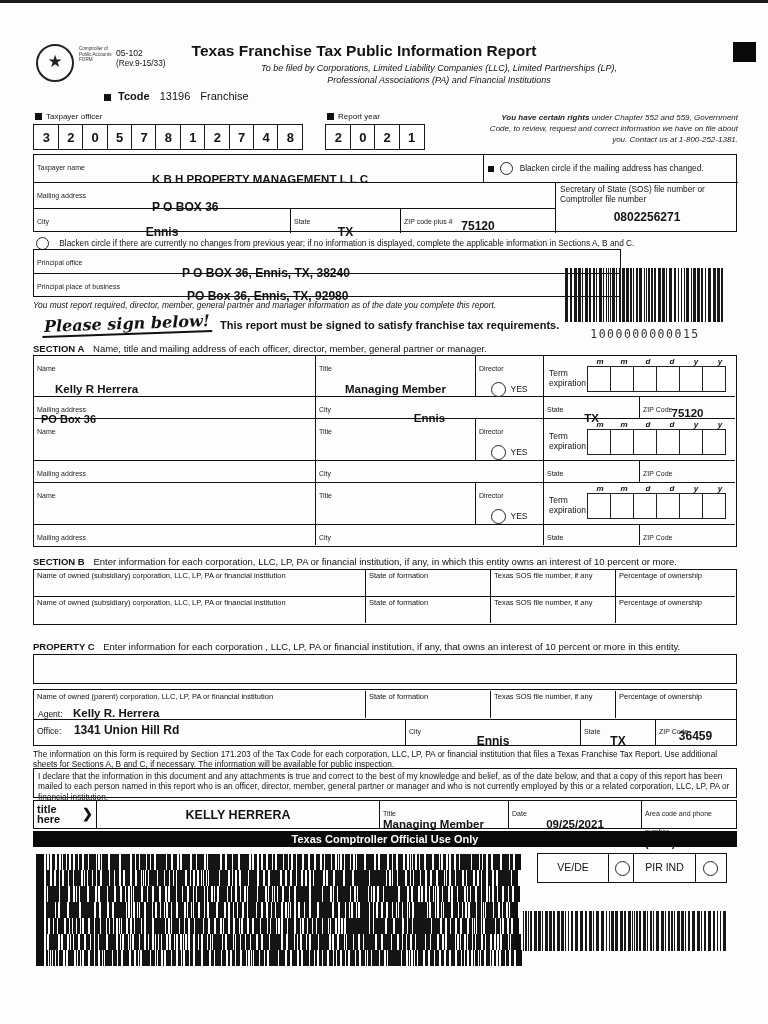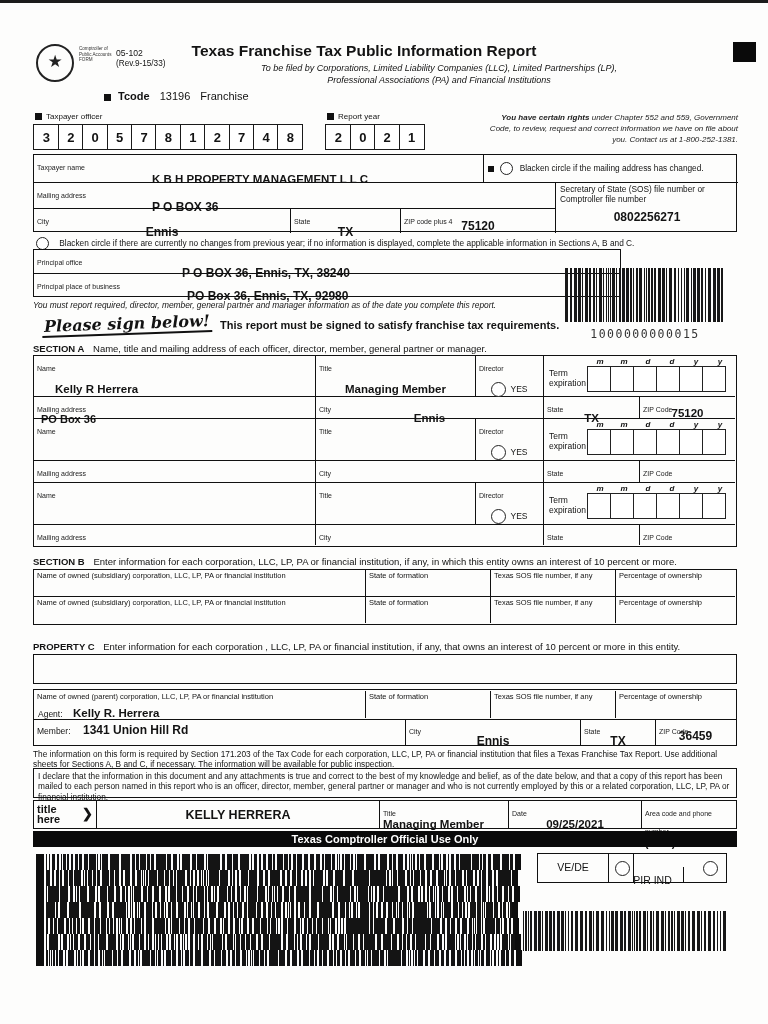--- a/index.html
+++ b/index.html
@@ -293,21 +293,21 @@
   </div>
 
   <div class="abs bx" style="left:33px;top:689px;width:704px;height:31px;">
     <div class="abs" style="left:4px;top:13px;">
       <span style="font-size:8.5px;">Agent:</span>
       <span class="b" style="font-size:11.5px;margin-left:6px;">Kelly R. Herrera</span>
     </div>
   </div>
   <div class="abs bx" style="left:33px;top:719px;width:704px;height:27px;border-top:none;">
     <div class="colcell" style="left:0;width:372px;">
-      <span style="font-size:8.5px;">Member:</span>
+      <span style="font-size:8.5px;">Office:</span>
       <span class="b" style="font-size:12px;margin-left:8px;">1341 Union Hill Rd</span>
     </div>
     <div class="colcell" style="left:372px;width:175px;">
       <span class="lbl">City</span>
       <div class="b" style="font-size:12px;text-align:center;margin-top:-4px;">Ennis</div>
     </div>
     <div class="colcell" style="left:547px;width:75px;">
       <span class="lbl">State</span>
       <div class="b" style="font-size:12px;text-align:center;margin-top:-4px;">TX</div>
     </div>
@@ -357,21 +357,21 @@
       <div style="height:14.285714285714286%;font-size:0;overflow:hidden;white-space:nowrap"><i style="display:inline-block;width:8px;height:100%;background:#0e0e0e;margin-right:2px"></i><i style="display:inline-block;width:1px;height:100%;background:#141414;margin-right:0px"></i><i style="display:inline-block;width:1px;height:100%;background:#141414;margin-right:1px"></i><i style="display:inline-block;width:1px;height:100%;background:#141414;margin-right:1px"></i><i style="display:inline-block;width:1px;height:100%;background:#141414;margin-right:1px"></i><i style="display:inline-block;width:2px;height:100%;background:#141414;margin-right:1px"></i><i style="display:inline-block;width:2px;height:100%;background:#141414;margin-right:1px"></i><i style="display:inline-block;width:4px;height:100%;background:#141414;margin-right:2px"></i><i style="display:inline-block;width:1px;height:100%;background:#141414;margin-right:2px"></i><i style="display:inline-block;width:4px;height:100%;background:#141414;margin-right:0px"></i><i style="display:inline-block;width:2px;height:100%;background:#141414;margin-right:2px"></i><i style="display:inline-block;width:1px;height:100%;background:#141414;margin-right:1px"></i><i style="display:inline-block;width:2px;height:100%;background:#141414;margin-right:1px"></i><i style="display:inline-block;width:1px;height:100%;background:#141414;margin-right:2px"></i><i style="display:inline-block;width:4px;height:100%;background:#141414;margin-right:2px"></i><i style="display:inline-block;width:1px;height:100%;background:#141414;margin-right:0px"></i><i style="display:inline-block;width:3px;height:100%;background:#141414;margin-right:1px"></i><i style="display:inline-block;width:3px;height:100%;background:#141414;margin-right:2px"></i><i style="display:inline-block;width:2px;height:100%;background:#141414;margin-right:1px"></i><i style="display:inline-block;width:1px;height:100%;background:#141414;margin-right:1px"></i><i style="display:inline-block;width:2px;height:100%;background:#141414;margin-right:0px"></i><i style="display:inline-block;width:3px;height:100%;background:#141414;margin-right:0px"></i><i style="display:inline-block;width:2px;height:100%;background:#141414;margin-right:1px"></i><i style="display:inline-block;width:4px;height:100%;background:#141414;margin-right:1px"></i><i style="display:inline-block;width:3px;height:100%;background:#141414;margin-right:2px"></i><i style="display:inline-block;width:4px;height:100%;background:#141414;margin-right:0px"></i><i style="display:inline-block;width:1px;height:100%;background:#141414;margin-right:0px"></i><i style="display:inline-block;width:1px;height:100%;background:#141414;margin-right:2px"></i><i style="display:inline-block;width:3px;height:100%;background:#141414;margin-right:2px"></i><i style="display:inline-block;width:2px;height:100%;background:#141414;margin-right:1px"></i><i style="display:inline-block;width:1px;height:100%;background:#141414;margin-right:2px"></i><i style="display:inline-block;width:4px;height:100%;background:#141414;margin-right:0px"></i><i style="display:inline-block;width:1px;height:100%;background:#141414;margin-right:0px"></i><i style="display:inline-block;width:3px;height:100%;background:#141414;margin-right:1px"></i><i style="display:inline-block;width:2px;height:100%;background:#141414;margin-right:0px"></i><i style="display:inline-block;width:2px;height:100%;background:#141414;margin-right:1px"></i><i style="display:inline-block;width:1px;height:100%;background:#141414;margin-right:1px"></i><i style="display:inline-block;width:3px;height:100%;background:#141414;margin-right:2px"></i><i style="display:inline-block;width:1px;height:100%;background:#141414;margin-right:2px"></i><i style="display:inline-block;width:2px;height:100%;background:#141414;margin-right:0px"></i><i style="display:inline-block;width:3px;height:100%;background:#141414;margin-right:1px"></i><i style="display:inline-block;width:4px;height:100%;background:#141414;margin-right:2px"></i><i style="display:inline-block;width:3px;height:100%;background:#141414;margin-right:1px"></i><i style="display:inline-block;width:1px;height:100%;background:#141414;margin-right:2px"></i><i style="display:inline-block;width:4px;height:100%;background:#141414;margin-right:1px"></i><i style="display:inline-block;width:3px;height:100%;background:#141414;margin-right:2px"></i><i style="display:inline-block;width:3px;height:100%;background:#141414;margin-right:0px"></i><i style="display:inline-block;width:1px;height:100%;background:#141414;margin-right:0px"></i><i style="display:inline-block;width:2px;height:100%;background:#141414;margin-right:2px"></i><i style="display:inline-block;width:1px;height:100%;background:#141414;margin-right:0px"></i><i style="display:inline-block;width:4px;height:100%;background:#141414;margin-right:0px"></i><i style="display:inline-block;width:1px;height:100%;background:#141414;margin-right:2px"></i><i style="display:inline-block;width:3px;height:100%;background:#141414;margin-right:1px"></i><i style="display:inline-block;width:4px;height:100%;background:#141414;margin-right:0px"></i><i style="display:inline-block;width:2px;height:100%;background:#141414;margin-right:1px"></i><i style="display:inline-block;width:4px;height:100%;background:#141414;margin-right:2px"></i><i style="display:inline-block;width:2px;height:100%;background:#141414;margin-right:2px"></i><i style="display:inline-block;width:3px;height:100%;background:#141414;margin-right:1px"></i><i style="display:inline-block;width:4px;height:100%;background:#141414;margin-right:2px"></i><i style="display:inline-block;width:4px;height:100%;background:#141414;margin-right:1px"></i><i style="display:inline-block;width:1px;height:100%;background:#141414;margin-right:2px"></i><i style="display:inline-block;width:1px;height:100%;background:#141414;margin-right:1px"></i><i style="display:inline-block;width:1px;height:100%;background:#141414;margin-right:1px"></i><i style="display:inline-block;width:2px;height:100%;background:#141414;margin-right:0px"></i><i style="display:inline-block;width:3px;height:100%;background:#141414;margin-right:1px"></i><i style="display:inline-block;width:4px;height:100%;background:#141414;margin-right:1px"></i><i style="display:inline-block;width:2px;height:100%;background:#141414;margin-right:2px"></i><i style="display:inline-block;width:1px;height:100%;background:#141414;margin-right:0px"></i><i style="display:inline-block;width:4px;height:100%;background:#141414;margin-right:0px"></i><i style="display:inline-block;width:3px;height:100%;background:#141414;margin-right:0px"></i><i style="display:inline-block;width:1px;height:100%;background:#141414;margin-right:1px"></i><i style="display:inline-block;width:2px;height:100%;background:#141414;margin-right:0px"></i><i style="display:inline-block;width:4px;height:100%;background:#141414;margin-right:2px"></i><i style="display:inline-block;width:3px;height:100%;background:#141414;margin-right:2px"></i><i style="display:inline-block;width:1px;height:100%;background:#141414;margin-right:0px"></i><i style="display:inline-block;width:1px;height:100%;background:#141414;margin-right:0px"></i><i style="display:inline-block;width:1px;height:100%;background:#141414;margin-right:0px"></i><i style="display:inline-block;width:2px;height:100%;background:#141414;margin-right:2px"></i><i style="display:inline-block;width:2px;height:100%;background:#141414;margin-right:2px"></i><i style="display:inline-block;width:4px;height:100%;background:#141414;margin-right:0px"></i><i style="display:inline-block;width:2px;height:100%;background:#141414;margin-right:1px"></i><i style="display:inline-block;width:4px;height:100%;background:#141414;margin-right:1px"></i><i style="display:inline-block;width:2px;height:100%;background:#141414;margin-right:2px"></i><i style="display:inline-block;width:3px;height:100%;background:#141414;margin-right:1px"></i><i style="display:inline-block;width:3px;height:100%;background:#141414;margin-right:0px"></i><i style="display:inline-block;width:1px;height:100%;background:#141414;margin-right:2px"></i><i style="display:inline-block;width:4px;height:100%;background:#141414;margin-right:1px"></i><i style="display:inline-block;width:2px;height:100%;background:#141414;margin-right:1px"></i><i style="display:inline-block;width:3px;height:100%;background:#141414;margin-right:2px"></i><i style="display:inline-block;width:3px;height:100%;background:#141414;margin-right:1px"></i><i style="display:inline-block;width:2px;height:100%;background:#141414;margin-right:2px"></i><i style="display:inline-block;width:1px;height:100%;background:#141414;margin-right:0px"></i><i style="display:inline-block;width:4px;height:100%;background:#141414;margin-right:1px"></i><i style="display:inline-block;width:1px;height:100%;background:#141414;margin-right:0px"></i><i style="display:inline-block;width:1px;height:100%;background:#141414;margin-right:0px"></i><i style="display:inline-block;width:1px;height:100%;background:#141414;margin-right:2px"></i><i style="display:inline-block;width:4px;height:100%;background:#141414;margin-right:1px"></i><i style="display:inline-block;width:1px;height:100%;background:#141414;margin-right:1px"></i><i style="display:inline-block;width:3px;height:100%;background:#141414;margin-right:1px"></i><i style="display:inline-block;width:1px;height:100%;background:#141414;margin-right:0px"></i><i style="display:inline-block;width:3px;height:100%;background:#141414;margin-right:0px"></i><i style="display:inline-block;width:3px;height:100%;background:#141414;margin-right:1px"></i><i style="display:inline-block;width:4px;height:100%;background:#141414;margin-right:2px"></i><i style="display:inline-block;width:1px;height:100%;background:#141414;margin-right:1px"></i><i style="display:inline-block;width:2px;height:100%;background:#141414;margin-right:0px"></i><i style="display:inline-block;width:2px;height:100%;background:#141414;margin-right:0px"></i><i style="display:inline-block;width:3px;height:100%;background:#141414;margin-right:0px"></i><i style="display:inline-block;width:4px;height:100%;background:#141414;margin-right:0px"></i><i style="display:inline-block;width:2px;height:100%;background:#141414;margin-right:1px"></i><i style="display:inline-block;width:4px;height:100%;background:#141414;margin-right:2px"></i><i style="display:inline-block;width:1px;height:100%;background:#141414;margin-right:1px"></i><i style="display:inline-block;width:1px;height:100%;background:#141414;margin-right:2px"></i><i style="display:inline-block;width:1px;height:100%;background:#141414;margin-right:1px"></i><i style="display:inline-block;width:2px;height:100%;background:#141414;margin-right:1px"></i><i style="display:inline-block;width:2px;height:100%;background:#141414;margin-right:0px"></i><i style="display:inline-block;width:1px;height:100%;background:#141414;margin-right:0px"></i><i style="display:inline-block;width:1px;height:100%;background:#141414;margin-right:0px"></i><i style="display:inline-block;width:1px;height:100%;background:#141414;margin-right:2px"></i><i style="display:inline-block;width:3px;height:100%;background:#141414;margin-right:2px"></i><i style="display:inline-block;width:4px;height:100%;background:#141414;margin-right:1px"></i><i style="display:inline-block;width:4px;height:100%;background:#141414;margin-right:2px"></i><i style="display:inline-block;width:3px;height:100%;background:#141414;margin-right:2px"></i><i style="display:inline-block;width:3px;height:100%;background:#141414;margin-right:2px"></i><i style="display:inline-block;width:4px;height:100%;background:#141414;margin-right:2px"></i><i style="display:inline-block;width:4px;height:100%;background:#141414;margin-right:1px"></i><i style="display:inline-block;width:2px;height:100%;background:#141414;margin-right:1px"></i><i style="display:inline-block;width:2px;height:100%;background:#141414;margin-right:2px"></i><i style="display:inline-block;width:2px;height:100%;background:#141414;margin-right:2px"></i><i style="display:inline-block;width:1px;height:100%;background:#141414;margin-right:1px"></i><i style="display:inline-block;width:3px;height:100%;background:#141414;margin-right:1px"></i><i style="display:inline-block;width:1px;height:100%;background:#141414;margin-right:1px"></i><i style="display:inline-block;width:3px;height:100%;background:#141414;margin-right:2px"></i><i style="display:inline-block;width:2px;height:100%;background:#141414;margin-right:0px"></i><i style="display:inline-block;width:1px;height:100%;background:#141414;margin-right:0px"></i><i style="display:inline-block;width:1px;height:100%;background:#141414;margin-right:1px"></i><i style="display:inline-block;width:1px;height:100%;background:#141414;margin-right:2px"></i><i style="display:inline-block;width:2px;height:100%;background:#141414;margin-right:2px"></i><i style="display:inline-block;width:1px;height:100%;background:#141414;margin-right:2px"></i><i style="display:inline-block;width:2px;height:100%;background:#141414;margin-right:0px"></i><i style="display:inline-block;width:2px;height:100%;background:#141414;margin-right:1px"></i><i style="display:inline-block;width:3px;height:100%;background:#141414;margin-right:2px"></i><i style="display:inline-block;width:3px;height:100%;background:#141414;margin-right:2px"></i><i style="display:inline-block;width:6px;height:100%;background:#0e0e0e"></i></div>
     </div>
 
   <div class="abs bx" style="left:537px;top:853px;width:190px;height:30px;">
     <div class="colcell" style="left:0;width:71px;text-align:center;">
       <div style="font-size:10.5px;margin-top:6px;">VE/DE</div>
     </div>
     <div class="colcell" style="left:71px;width:25px;">
       <span class="circ" style="width:13px;height:13px;margin:6px 0 0 3px;"></span>
     </div>
-    <div class="colcell" style="left:84px;width:62px;text-align:center;margin-top:13px;">
+    <div class="colcell" style="left:96px;width:62px;text-align:center;">
       <div style="font-size:10.5px;margin-top:6px;">PIR IND</div>
     </div>
     <div class="colcell" style="left:158px;width:29px;border-right:none;text-align:center;">
       <span class="circ" style="width:13px;height:13px;margin-top:6px;"></span>
     </div>
   </div>
 
   <div class="abs" style="left: 523px; top: 911px; width: 207px; height: 40px; overflow: hidden; white-space: nowrap; font-size: 0px;"><i style="display:inline-block;width:1px;height:100%;background:#181818;margin-right:1px"></i><i style="display:inline-block;width:2px;height:100%;background:#181818;margin-right:1px"></i><i style="display:inline-block;width:1px;height:100%;background:#181818;margin-right:1px"></i><i style="display:inline-block;width:2px;height:100%;background:#181818;margin-right:2px"></i><i style="display:inline-block;width:3px;height:100%;background:#181818;margin-right:1px"></i><i style="display:inline-block;width:3px;height:100%;background:#181818;margin-right:1px"></i><i style="display:inline-block;width:1px;height:100%;background:#181818;margin-right:2px"></i><i style="display:inline-block;width:3px;height:100%;background:#181818;margin-right:1px"></i><i style="display:inline-block;width:3px;height:100%;background:#181818;margin-right:1px"></i><i style="display:inline-block;width:2px;height:100%;background:#181818;margin-right:2px"></i><i style="display:inline-block;width:3px;height:100%;background:#181818;margin-right:1px"></i><i style="display:inline-block;width:3px;height:100%;background:#181818;margin-right:1px"></i><i style="display:inline-block;width:1px;height:100%;background:#181818;margin-right:2px"></i><i style="display:inline-block;width:1px;height:100%;background:#181818;margin-right:2px"></i><i style="display:inline-block;width:2px;height:100%;background:#181818;margin-right:2px"></i><i style="display:inline-block;width:3px;height:100%;background:#181818;margin-right:2px"></i><i style="display:inline-block;width:3px;height:100%;background:#181818;margin-right:2px"></i><i style="display:inline-block;width:2px;height:100%;background:#181818;margin-right:2px"></i><i style="display:inline-block;width:3px;height:100%;background:#181818;margin-right:1px"></i><i style="display:inline-block;width:1px;height:100%;background:#181818;margin-right:2px"></i><i style="display:inline-block;width:3px;height:100%;background:#181818;margin-right:2px"></i><i style="display:inline-block;width:3px;height:100%;background:#181818;margin-right:2px"></i><i style="display:inline-block;width:1px;height:100%;background:#181818;margin-right:2px"></i><i style="display:inline-block;width:1px;height:100%;background:#181818;margin-right:1px"></i><i style="display:inline-block;width:3px;height:100%;background:#181818;margin-right:1px"></i><i style="display:inline-block;width:3px;height:100%;background:#181818;margin-right:2px"></i><i style="display:inline-block;width:3px;height:100%;background:#181818;margin-right:1px"></i><i style="display:inline-block;width:2px;height:100%;background:#181818;margin-right:2px"></i><i style="display:inline-block;width:3px;height:100%;background:#181818;margin-right:1px"></i><i style="display:inline-block;width:1px;height:100%;background:#181818;margin-right:1px"></i><i style="display:inline-block;width:1px;height:100%;background:#181818;margin-right:1px"></i><i style="display:inline-block;width:2px;height:100%;background:#181818;margin-right:1px"></i><i style="display:inline-block;width:2px;height:100%;background:#181818;margin-right:2px"></i><i style="display:inline-block;width:3px;height:100%;background:#181818;margin-right:1px"></i><i style="display:inline-block;width:1px;height:100%;background:#181818;margin-right:2px"></i><i style="display:inline-block;width:2px;height:100%;background:#181818;margin-right:1px"></i><i style="display:inline-block;width:1px;height:100%;background:#181818;margin-right:2px"></i><i style="display:inline-block;width:3px;height:100%;background:#181818;margin-right:2px"></i><i style="display:inline-block;width:3px;height:100%;background:#181818;margin-right:1px"></i><i style="display:inline-block;width:1px;height:100%;background:#181818;margin-right:2px"></i><i style="display:inline-block;width:2px;height:100%;background:#181818;margin-right:1px"></i><i style="display:inline-block;width:2px;height:100%;background:#181818;margin-right:1px"></i><i style="display:inline-block;width:1px;height:100%;background:#181818;margin-right:2px"></i><i style="display:inline-block;width:3px;height:100%;background:#181818;margin-right:1px"></i><i style="display:inline-block;width:3px;height:100%;background:#181818;margin-right:1px"></i><i style="display:inline-block;width:1px;height:100%;background:#181818;margin-right:2px"></i><i style="display:inline-block;width:2px;height:100%;background:#181818;margin-right:2px"></i><i style="display:inline-block;width:3px;height:100%;background:#181818;margin-right:2px"></i><i style="display:inline-block;width:3px;height:100%;background:#181818;margin-right:1px"></i><i style="display:inline-block;width:1px;height:100%;background:#181818;margin-right:2px"></i><i style="display:inline-block;width:2px;height:100%;background:#181818;margin-right:2px"></i><i style="display:inline-block;width:3px;height:100%;background:#181818;margin-right:2px"></i><i style="display:inline-block;width:2px;height:100%;background:#181818;margin-right:2px"></i><i style="display:inline-block;width:1px;height:100%;background:#181818;margin-right:2px"></i><i style="display:inline-block;width:1px;height:100%;background:#181818;margin-right:2px"></i><i style="display:inline-block;width:3px;height:100%;background:#181818;margin-right:1px"></i></div>
 
 </div>

